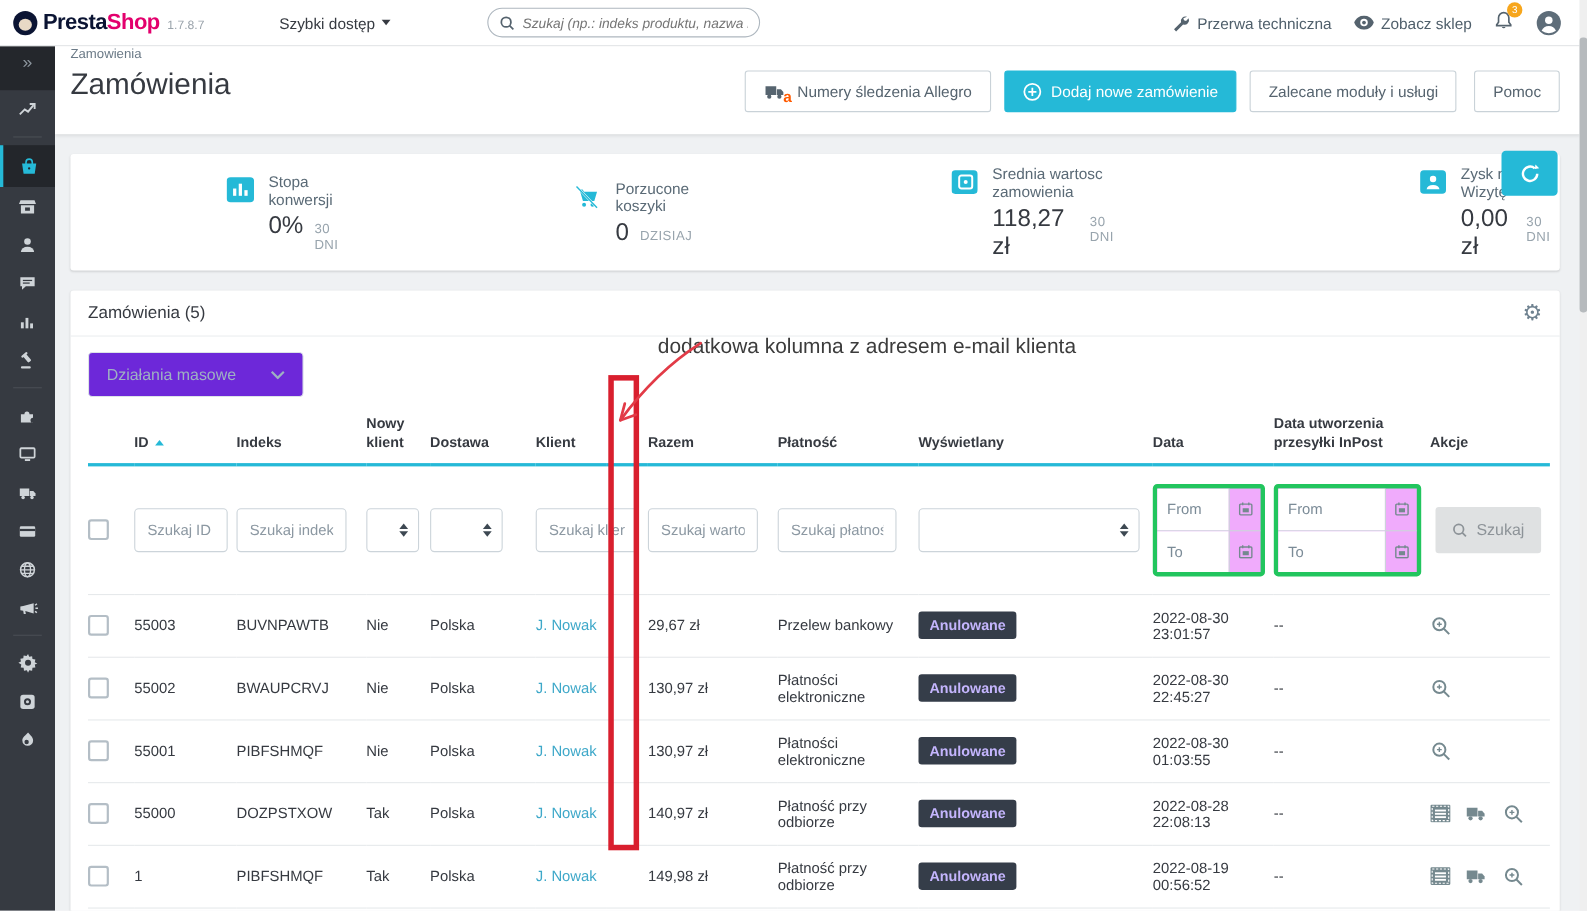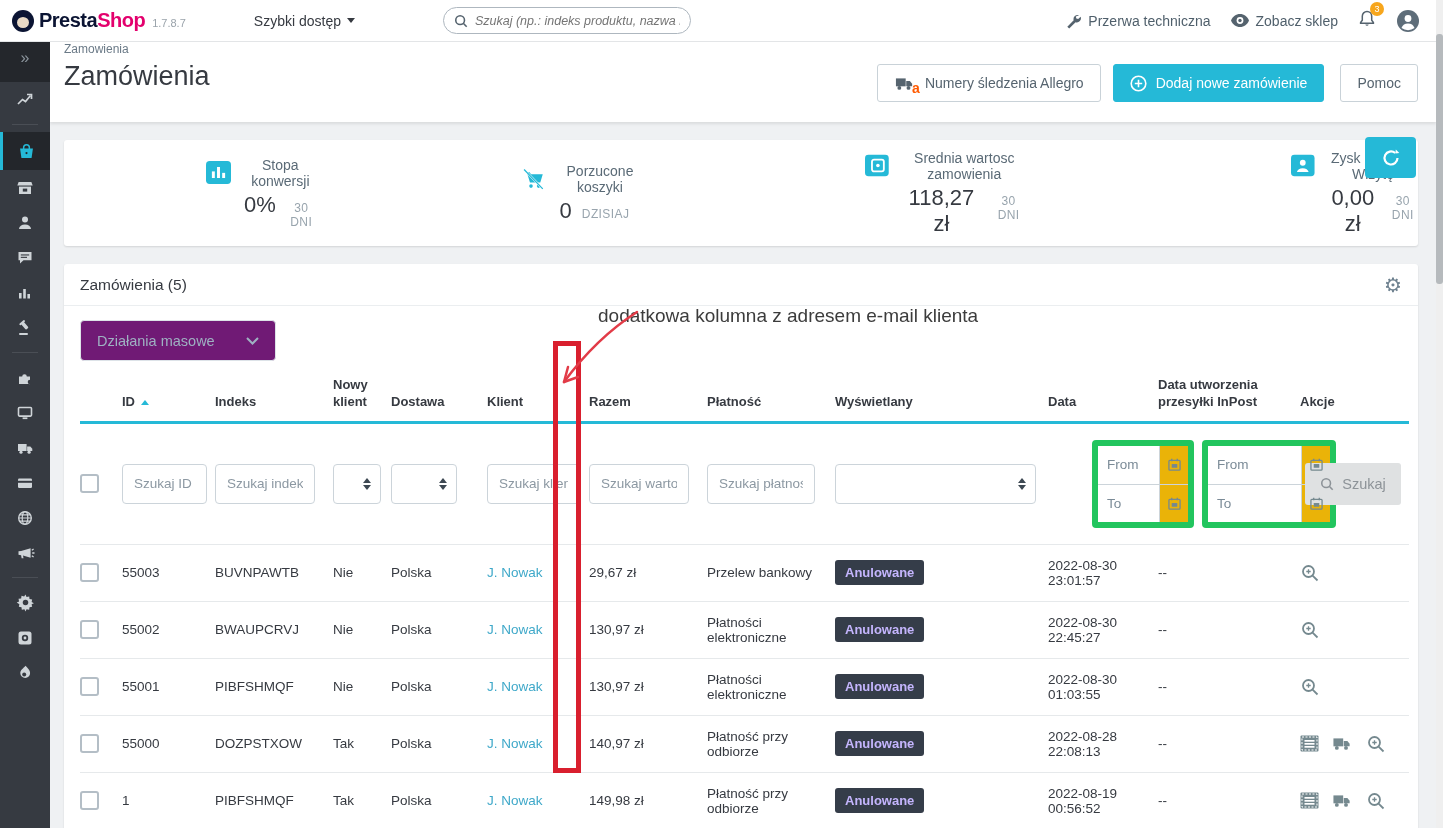--- a/index.html
+++ b/index.html
@@ -49,56 +49,56 @@
   .btn.primary { background:#25b9d7; border-color:#25b9d7; color:#fff; }
   .btn.help { margin-left:4px; }
   .truck-a { position:relative; display:flex; }
   .truck-a .a-mark { position:absolute; right:-4px; bottom:-4px; color:#ff5a00; font-weight:800; font-size:14px; }
 
   
   .main { position:absolute; left:50px; top:122px; right:7px; bottom:0; padding:18px 18px 0 14px; }
 
   .kpi-card { position:relative; background:#fff; border-radius:3px; box-shadow:0 1px 2px rgba(0,0,0,.12);
               height:106px; display:flex; align-items:center; }
-  .kpi { display:flex; gap:13px; align-items:flex-start;text-align:center; }
+  .kpi { display:flex; gap:13px; align-items:flex-start; }
   .kpi:nth-child(1){ margin-left:142px; } .kpi:nth-child(2){ margin-left:205px; }
   .kpi:nth-child(3){ margin-left:225px; } .kpi:nth-child(4){ margin-left:265px; }
   .kpi-label { font-size:14px; color:#5a6a76; }
   .kpi-line2 { display:flex; align-items:baseline; gap:10px; margin-top:3px; }
   .kpi-value { font-size:22px; color:#363a41; }
   .kpi-period { font-size:12px; color:#98a4ad; letter-spacing:.4px; }
   .refresh-btn { position:absolute; top:-3px; right:2px; width:51px; height:41px; background:#25b9d7;
                  border:none; border-radius:4px; display:flex; align-items:center; justify-content:center; cursor:pointer; }
 
   .orders-card { margin-top:18px; background:#fff; border-radius:3px; box-shadow:0 1px 2px rgba(0,0,0,.12); padding-bottom:26px; }
   .panel-head { height:42px; display:flex; align-items:center; justify-content:space-between; padding:0 16px;
                 border-bottom:1px solid #ebeef0; }
   .panel-title { font-size:15.5px; color:#363a41; }
   .panel-gear { font-size:20px; color:#6f8290; cursor:pointer; line-height:1; }
   .panel-body { padding:14px 16px 0; }
-  .bulk-btn { height:41px; min-width:196px; border:1px solid #dde3e8; background:#701a75; border-radius:4px;
+  .bulk-btn { height:41px; min-width:196px; border:1px solid #dde3e8; background:#6d28d9; border-radius:4px;
               color:#9eb1c2; font-size:14.5px; display:inline-flex; align-items:center; justify-content:space-between;
               padding:0 16px; gap:26px; cursor:pointer; font-family:"Liberation Sans",sans-serif; }
 
   table { width:100%; border-collapse:collapse; table-layout:fixed; margin-top:12px; }
   thead th { font-size:13px; font-weight:700; text-align:left; padding:4px 8px 10px 0; vertical-align:bottom;
              border-bottom:3px solid #25b9d7; color:#363a41; line-height:1.3; }
   thead th.right { text-align:left; padding-right:6px; }
   .sort-up { display:inline-block; width:0; height:0; border-left:4px solid transparent; border-right:4px solid transparent;
              border-bottom:5px solid #25b9d7; margin-left:6px; margin-bottom:1px; }
   tr.filter td { padding:16px 8px 16px 0; border-bottom:1px solid #e6e9eb; vertical-align:middle; }
   .f-input { height:40px; width:100%; border:1px solid #ccd4da; border-radius:4px; padding:0 11px; font-size:13.5px;
              color:#555; outline:none; font-family:"Liberation Sans",sans-serif; }
   .f-input::placeholder { color:#8c98a2; }
   .f-select { height:40px; border:1px solid #ccd4da; border-radius:4px; display:flex; align-items:center;
               padding:0 9px; background:#fff; cursor:pointer; }
   .sel-arrows { display:flex; flex-direction:column; gap:2px; margin-left:auto; }
   .tri-u { width:0; height:0; border-left:4px solid transparent; border-right:4px solid transparent; border-bottom:5px solid #3d4852; }
   .tri-d { width:0; height:0; border-left:4px solid transparent; border-right:4px solid transparent; border-top:5px solid #3d4852; }
-  .date-group { border:6px solid #22c55e; border-radius:4px; overflow:hidden; background:#eab308;margin-left:44px; }
+  .date-group { border:4px solid #22c55e; border-radius:4px; overflow:hidden; background:#f0abfc; }
   .date-row { display:flex; height:38px; align-items:stretch; }
   .date-row + .date-row { border-top:1px solid #ccd4da; }
   .date-row input { flex:1; min-width:0; border:none; outline:none; padding:0 9px; font-size:13.5px; color:#70808c;
                     font-family:"Liberation Sans",sans-serif; }
   .date-row input::placeholder { color:#7b8b97; }
   .cal-cell { width:29px; border-left:1px solid #ccd4da; display:flex; align-items:center; justify-content:center; cursor:pointer; }
   .search-btn { height:42px; width:96px; margin-left:auto; background:#dfe1e2; border:none; border-radius:3px;
                 color:#8d9398; font-size:14.5px; display:flex; align-items:center; justify-content:center; gap:8px;
                 cursor:pointer; font-family:"Liberation Sans",sans-serif; }
 
@@ -299,20 +299,23 @@
         <span class="a-mark">a</span>
       </span>
       <span>Numery śledzenia Allegro</span>
     </button>
     <button class="btn primary">
       <svg width="17" height="17" viewBox="0 0 17 17">
           <circle cx="8.5" cy="8.5" r="7.3" fill="none" stroke="#fff" stroke-width="1.6"></circle>
           <path d="M8.5 4.8v7.4M4.8 8.5h7.4" stroke="#fff" stroke-width="1.6"></path>
         </svg>
       <span>Dodaj nowe zamówienie</span>
+    </button>
+    <button class="btn">
+      <span>Zalecane moduły i usługi</span>
     </button>
     <button class="btn help">
       <span>Pomoc</span>
     </button>
   </div>
 </div>
 
 <div class="main">
 
   <div class="kpi-card">

